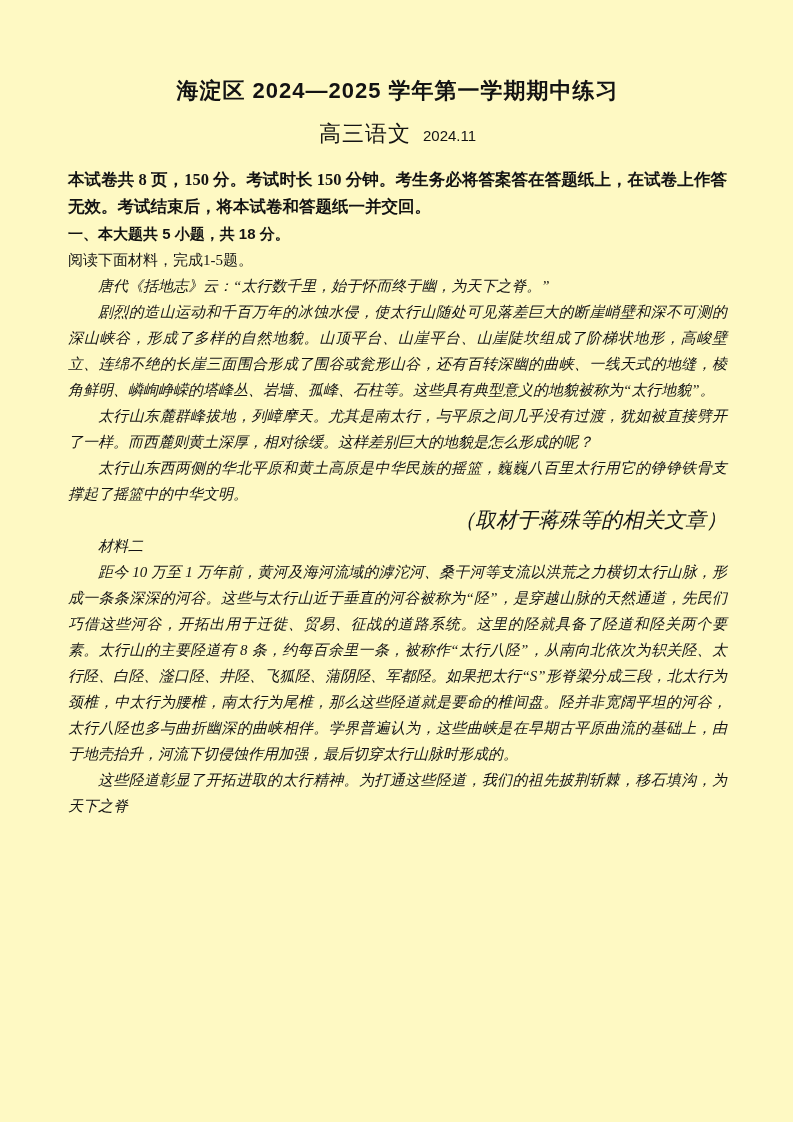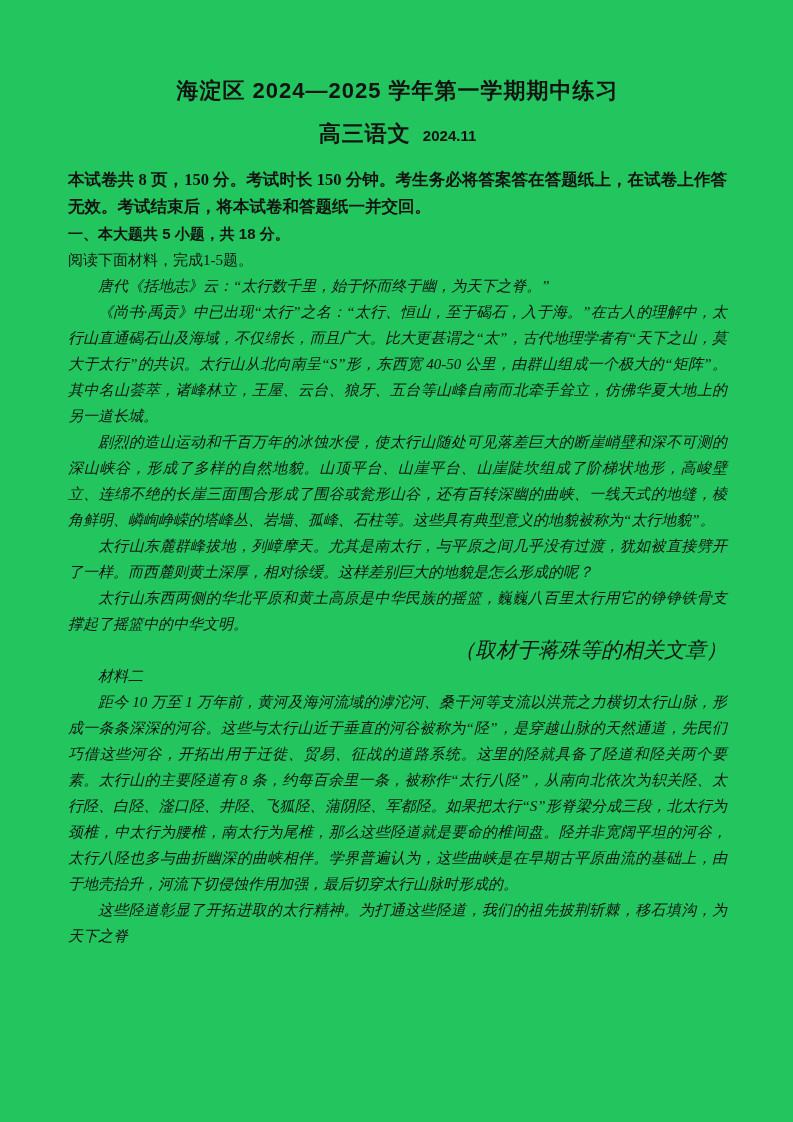--- a/index.html
+++ b/index.html
@@ -2,36 +2,36 @@
 <html><head>
 <meta charset="utf-8">
 <style>
   * { margin: 0; padding: 0; box-sizing: border-box; }
   html, body { background: #ffffff; }
   .page {
     position: relative;
     width: 793px;
     height: 1122px;
     margin: 0 auto;
-    background: #22c55e;
+    background: #fef9c3;
     color: #131313;
     padding: 76px 66px 0 68px;
     overflow: hidden;
   }
   .title {
     font-family: "Liberation Sans", sans-serif;
     font-weight: bold;
     font-size: 22px;
     line-height: 30px;
     text-align: center;
     letter-spacing: 1px;
   }
   .subtitle {
     font-family: "Liberation Sans", sans-serif;
-    font-weight: bold;
+    font-weight: normal;
     font-size: 22px;
     line-height: 30px;
     text-align: center;
     margin-top: 13px;
     letter-spacing: 1px;
   }
   .subtitle .date {
     font-size: 15px;
     letter-spacing: 0;
     margin-left: 5px;
@@ -92,21 +92,20 @@
   </h2>
 
   <p class="notice">本试卷共 8 页，150 分。考试时长 150 分钟。考生务必将答案答在答题纸上，在试卷上作答无效。考试结束后，将本试卷和答题纸一并交回。</p>
 
   <p class="section-heading">一、本大题共 5 小题，共 18 分。</p>
 
   <p class="instruction">阅读下面材料，完成1-5题。</p>
 
   <div class="material">
     <p class="material-para">唐代《括地志》云：“太行数千里，始于怀而终于幽，为天下之脊。”</p>
-    <p class="material-para">《尚书·禹贡》中已出现“太行”之名：“太行、恒山，至于碣石，入于海。”在古人的理解中，太行山直通碣石山及海域，不仅绵长，而且广大。比大更甚谓之“太”，古代地理学者有“天下之山，莫大于太行”的共识。太行山从北向南呈“S”形，东西宽 40-50 公里，由群山组成一个极大的“矩阵”。其中名山荟萃，诸峰林立，王屋、云台、狼牙、五台等山峰自南而北牵手耸立，仿佛华夏大地上的另一道长城。</p>
     <p class="material-para">剧烈的造山运动和千百万年的冰蚀水侵，使太行山随处可见落差巨大的断崖峭壁和深不可测的深山峡谷，形成了多样的自然地貌。山顶平台、山崖平台、山崖陡坎组成了阶梯状地形，高峻壁立、连绵不绝的长崖三面围合形成了围谷或瓮形山谷，还有百转深幽的曲峡、一线天式的地缝，棱角鲜明、嶙峋峥嵘的塔峰丛、岩墙、孤峰、石柱等。这些具有典型意义的地貌被称为“太行地貌”。</p>
     <p class="material-para">太行山东麓群峰拔地，列嶂摩天。尤其是南太行，与平原之间几乎没有过渡，犹如被直接劈开了一样。而西麓则黄土深厚，相对徐缓。这样差别巨大的地貌是怎么形成的呢？</p>
     <p class="material-para">太行山东西两侧的华北平原和黄土高原是中华民族的摇篮，巍巍八百里太行用它的铮铮铁骨支撑起了摇篮中的中华文明。</p>
     <p class="source">（取材于蒋殊等的相关文章）</p>
   </div>
 
   <div class="material">
     <p class="material-label">材料二</p>
     <p class="material-para">距今 10 万至 1 万年前，黄河及海河流域的滹沱河、桑干河等支流以洪荒之力横切太行山脉，形成一条条深深的河谷。这些与太行山近于垂直的河谷被称为“陉”，是穿越山脉的天然通道，先民们巧借这些河谷，开拓出用于迁徙、贸易、征战的道路系统。这里的陉就具备了陉道和陉关两个要素。太行山的主要陉道有 8 条，约每百余里一条，被称作“太行八陉”，从南向北依次为轵关陉、太行陉、白陉、滏口陉、井陉、飞狐陉、蒲阴陉、军都陉。如果把太行“S”形脊梁分成三段，北太行为颈椎，中太行为腰椎，南太行为尾椎，那么这些陉道就是要命的椎间盘。陉并非宽阔平坦的河谷，太行八陉也多与曲折幽深的曲峡相伴。学界普遍认为，这些曲峡是在早期古平原曲流的基础上，由于地壳抬升，河流下切侵蚀作用加强，最后切穿太行山脉时形成的。</p>
     <p class="material-para">这些陉道彰显了开拓进取的太行精神。为打通这些陉道，我们的祖先披荆斩棘，移石填沟，为天下之脊</p>

